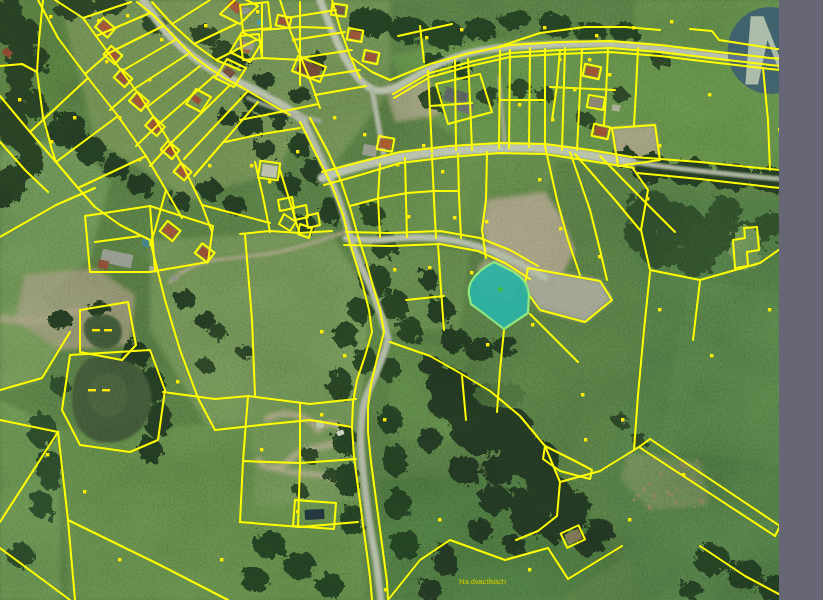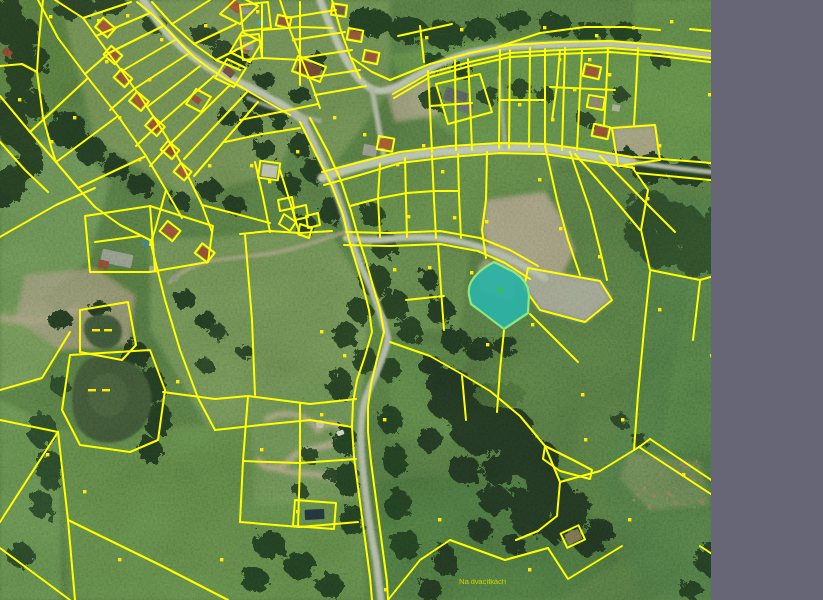--- a/index.html
+++ b/index.html
@@ -1,16 +1,16 @@
 <!DOCTYPE html>
 <html><head>
 <meta charset="utf-8">
 <style>
 html,body{margin:0;padding:0;background:#667;}
-#map{position:relative;width:711px;height:600px;overflow:hidden;font-family:"Liberation Sans",sans-serif;}
+#map{position:relative;width:779px;height:600px;overflow:hidden;font-family:"Liberation Sans",sans-serif;}
 </style>
 </head>
 <body>
 
 <div id="map">
 <svg width="823" height="600" viewBox="0 0 823 600">
 <defs>
 <filter id="soft" x="-20%" y="-20%" width="140%" height="140%">
           <feGaussianBlur stdDeviation="2.2"></feGaussianBlur>
         </filter>

